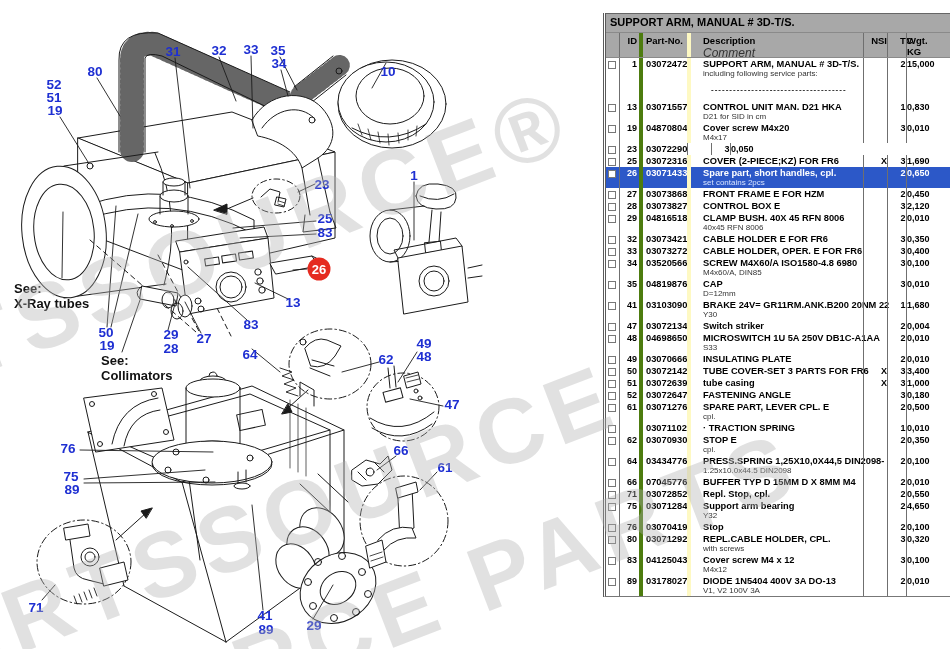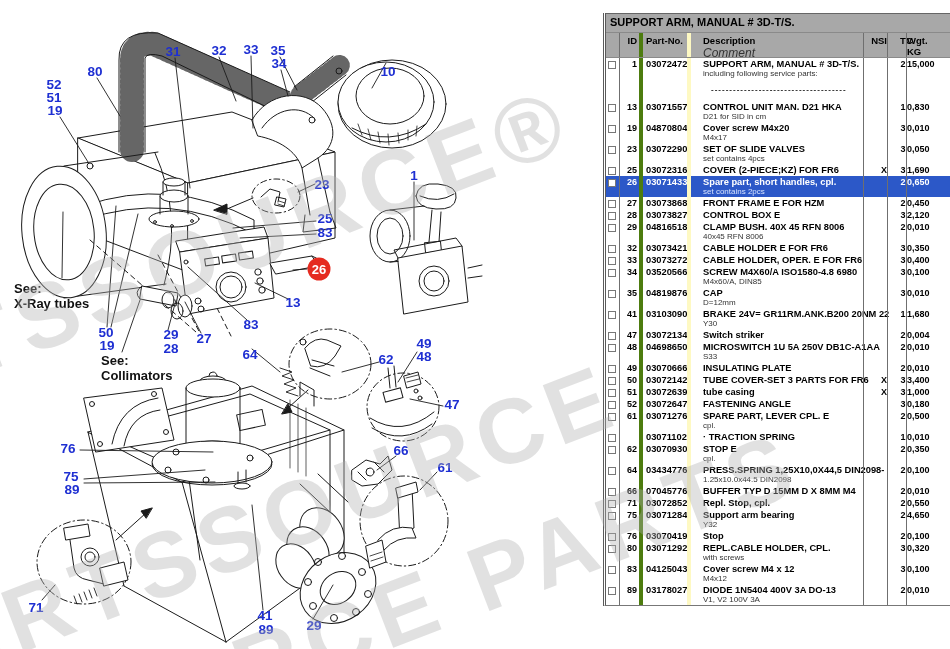--- a/index.html
+++ b/index.html
@@ -402,24 +402,20 @@
             <div class="cm">M4x17</div>
           </div>
           <div class="c nsi"></div>
           <div class="c tc">3</div>
           <div class="c wgt">0,010</div>
         </div>
         <div class="trow">
           <div class="c cb-c"><span class="cb"></span></div>
           <div class="c id">23</div>
           <div class="c part">03072290</div>
-          <div class="c desc">
-            <div class="d">SET OF SLIDE VALVES</div>
-            <div class="cm">set contains 4pcs</div>
-          </div>
           <div class="c nsi"></div>
           <div class="c tc">3</div>
           <div class="c wgt">0,050</div>
         </div>
         <div class="trow">
           <div class="c cb-c"><span class="cb"></span></div>
           <div class="c id">25</div>
           <div class="c part">03072316</div>
           <div class="c desc">
             <div class="d">COVER (2-PIECE;KZ) FOR FR6</div>

